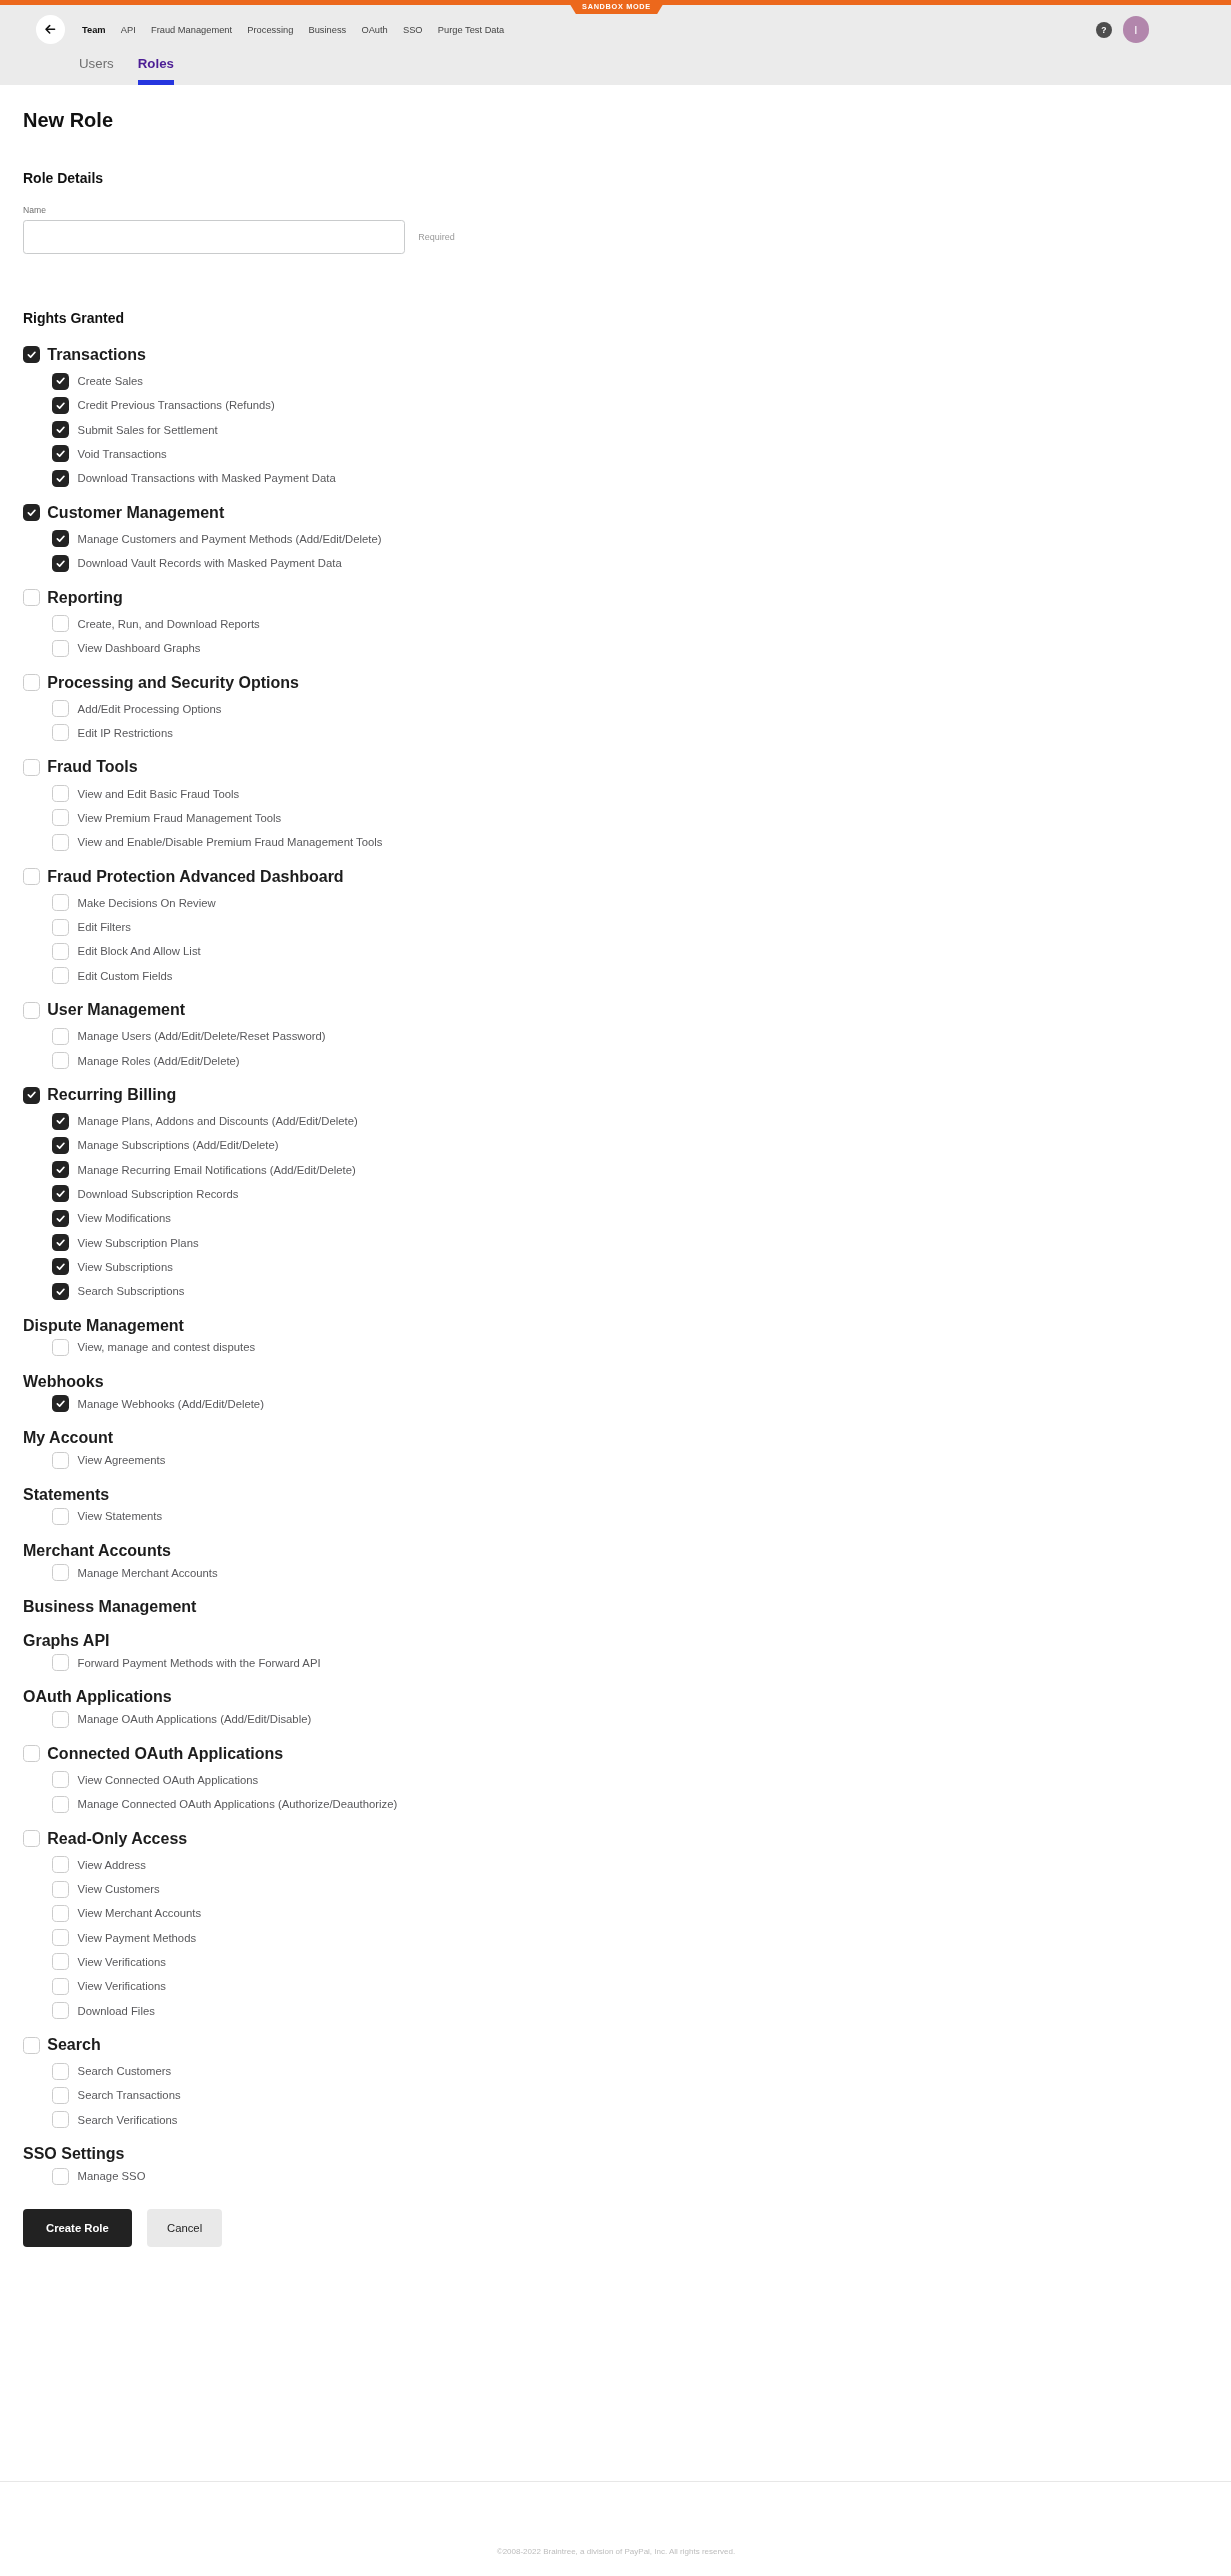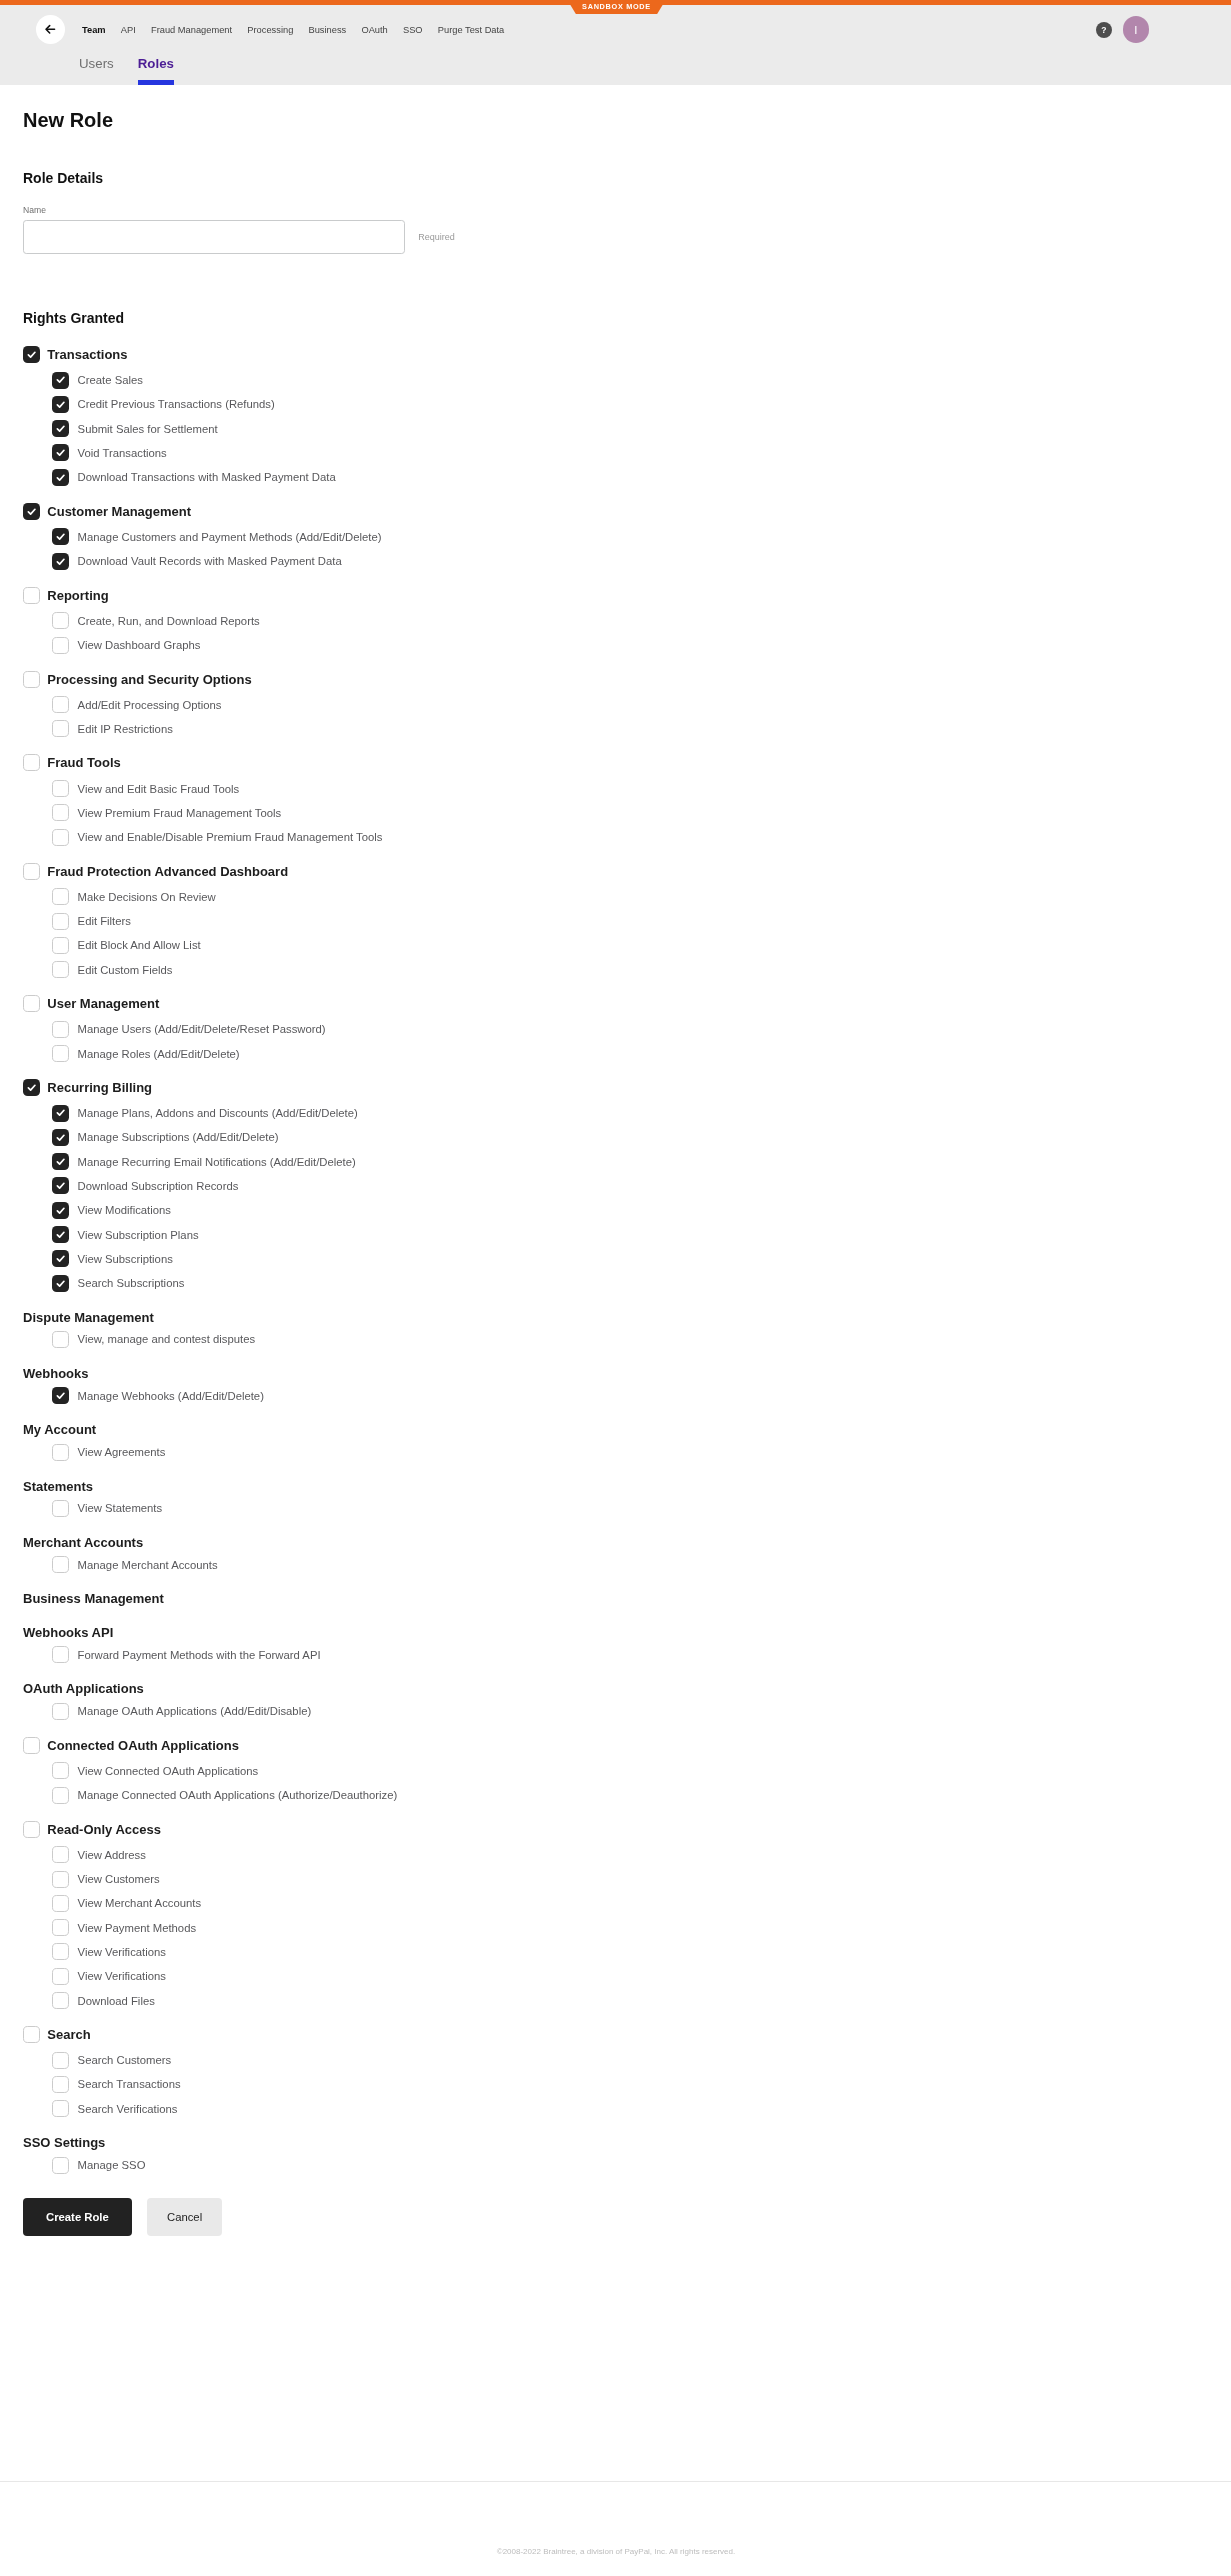--- a/index.html
+++ b/index.html
@@ -44,21 +44,21 @@
   .field-label{display:block;margin-top:18.6px;font-size:8.6px;color:#6F6F6F;}
   .field-row{display:flex;align-items:center;margin-top:5.3px;}
   .name-input{width:382px;height:34px;border:0.7px solid var(--border-gray);border-radius:3.3px;
     font-size:11.3px;padding:0 9.3px;color:var(--text-dark);outline:none;background:#fff;}
   .required{margin-left:13.3px;font-size:9px;color:#9A9A9A;}
 
   .rights h2{margin-top:56px;}
   #groups{margin-top:20px;}
   .group{margin-bottom:17px;}
   .group-head{display:flex;align-items:center;margin-bottom:8.6px;}
-  .group-label{font-size:13px;font-weight:700;color:var(--text-dark);margin-left:7.3px;}
+  .group-label{font-size:16px;font-weight:700;color:var(--text-dark);margin-left:7.3px;}
   .group-label.no-cb{margin-left:0;display:block;margin-bottom:5.3px;line-height:17px;}
   .item-row{display:flex;align-items:center;margin-left:29px;margin-bottom:7.3px;height:17px;}
   .item-label{font-size:11.3px;color:var(--text-muted);margin-left:8.6px;}
   .cb{width:17px;height:17px;border-radius:4.6px;flex:none;display:flex;align-items:center;justify-content:center;cursor:pointer;}
   .cb.checked{background:var(--cb-dark);}
   .cb.unchecked{background:#fff;border:1.3px solid #CBCBCB;}
 
   
   .actions{display:flex;gap:15.2px;margin-top:24px;}
   .btn{height:38px;border:none;border-radius:4px;font-size:11.3px;font-weight:700;cursor:pointer;
@@ -391,21 +391,21 @@
             <span class="group-label no-cb">Merchant Accounts</span>
             <div class="item-row">
               <span class="cb unchecked" role="checkbox" aria-checked="false"></span>
               <span class="item-label">Manage Merchant Accounts</span>
             </div>
           </div>
           <div class="group">
             <span class="group-label no-cb">Business Management</span>
           </div>
           <div class="group">
-            <span class="group-label no-cb">Webhooks API</span>
+            <span class="group-label no-cb">Graphs API</span>
             <div class="item-row">
               <span class="cb unchecked" role="checkbox" aria-checked="false"></span>
               <span class="item-label">Forward Payment Methods with the Forward API</span>
             </div>
           </div>
           <div class="group">
             <span class="group-label no-cb">OAuth Applications</span>
             <div class="item-row">
               <span class="cb unchecked" role="checkbox" aria-checked="false"></span>
               <span class="item-label">Manage OAuth Applications (Add/Edit/Disable)</span>

